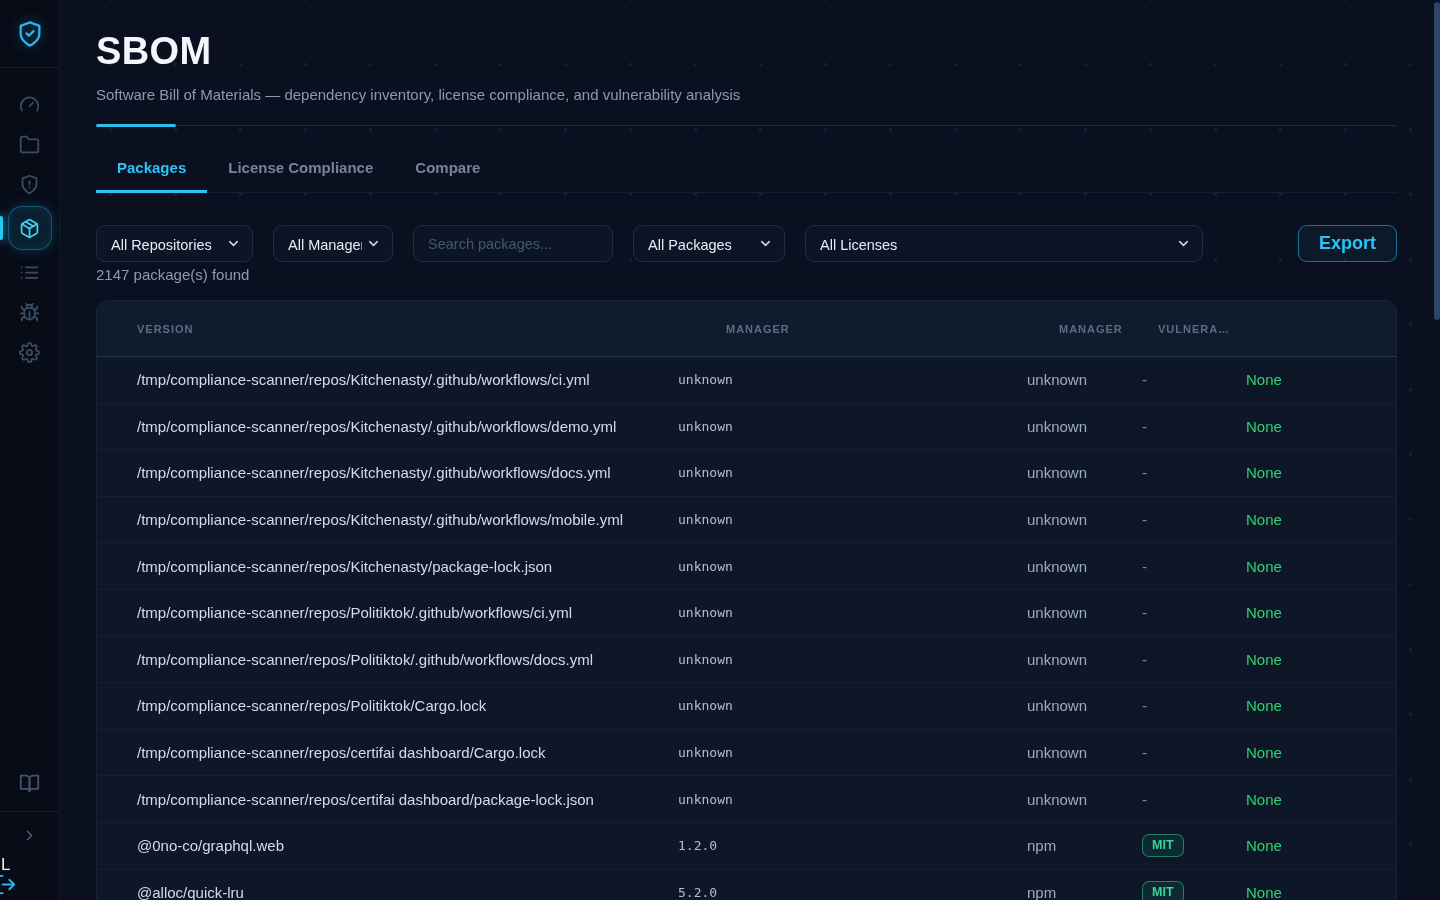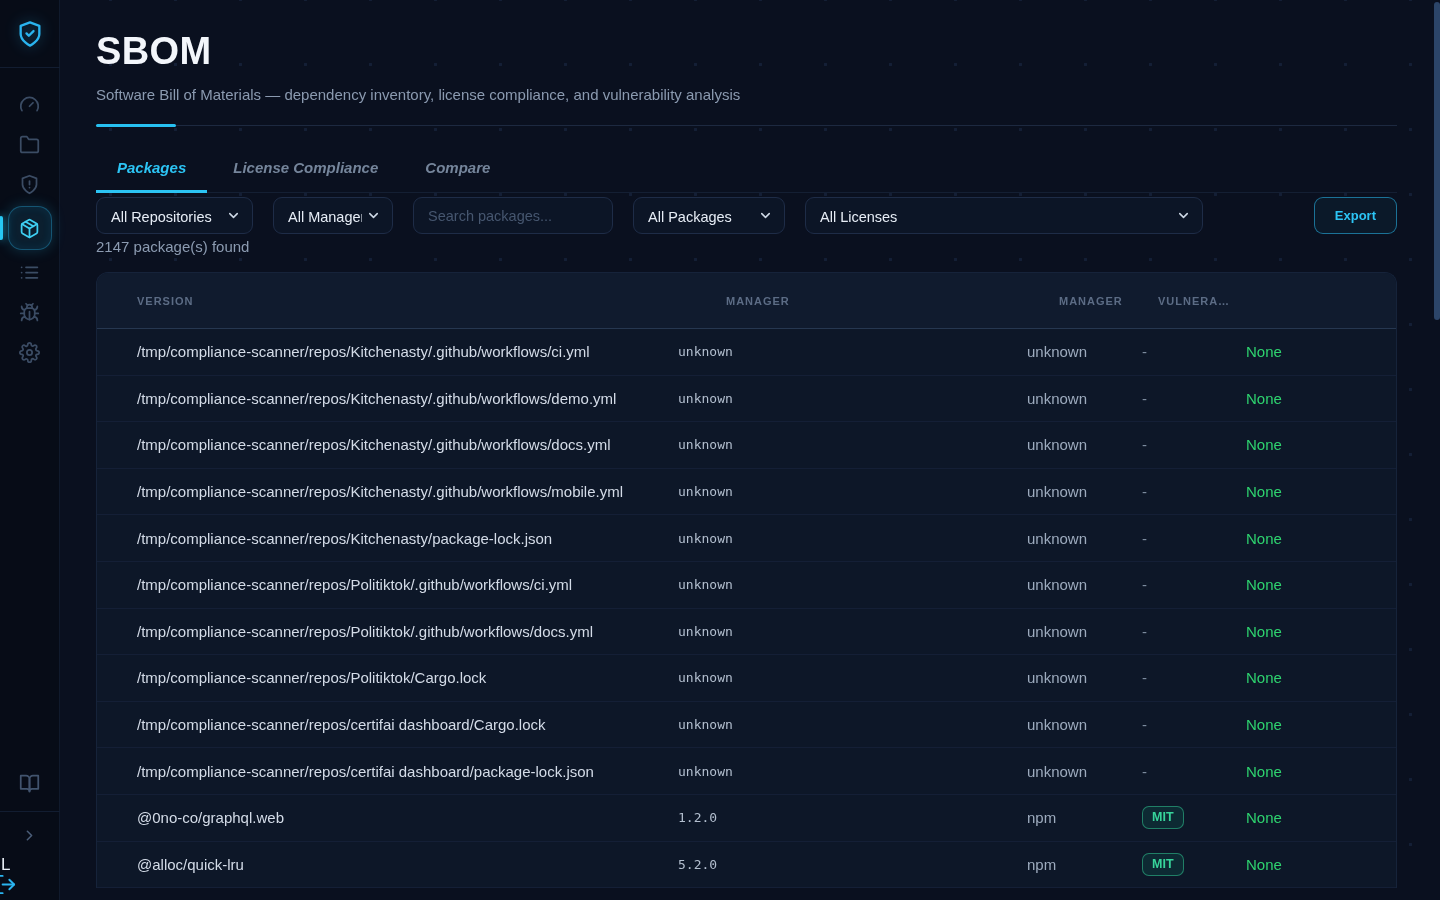--- a/index.html
+++ b/index.html
@@ -55,29 +55,29 @@
     background-image:radial-gradient(circle, #141f36 1.4px, transparent 1.6px);
     background-size:65px 65px; background-position:18px 32px;
   }
   .page-title { font-size:38px; font-weight:800; letter-spacing:.4px; color:#f3f6fb; }
   .page-subtitle { margin-top:13px; font-size:15px; color:#8b9ab0; }
   .header-rule { margin-top:21px; display:flex; align-items:center; }
   .header-rule .accent-seg { width:80px; height:3px; border-radius:2px; background:#27c0f1; }
   .header-rule .grey-seg { flex:1; height:1px; background:#1d2940; }
 
   
-  .tabs { display:flex; gap:5px; margin-top:19px; border-bottom:1px solid #141f33;font-style:italic; }
+  .tabs { display:flex; margin-top:19px; border-bottom:1px solid #141f33; }
   .tab {
     padding:13px 21px 14px 21px; font-size:15px; font-weight:600; color:#75859b;
     cursor:pointer; border-bottom:3px solid transparent; margin-bottom:-1px;
   }
   .tab.active { color:#2cc4f4; border-bottom-color:#2cc4f4; }
 
   
-  .filters { display:flex; gap:20px; margin-top:4px; align-items:center; }
+  .filters { display:flex; gap:20px; margin-top:32px; align-items:center; }
   .ctrl {
     height:37px; background:#0c1526; border:1px solid #1e2c47; border-radius:9px;
     color:#e7edf6; font-size:14.5px;
   }
   .select-wrap { position:relative; display:inline-block; }
   .select-wrap select {
     appearance:none; -webkit-appearance:none; width:100%; height:37px;
     background:transparent; border:none; outline:none; color:#e7edf6;
     font-size:14.5px; font-family:"Liberation Sans", sans-serif; padding:0 30px 0 14px; cursor:pointer;
   }
@@ -91,21 +91,21 @@
   .w-search { width:200px; }
   .w-packages { width:152px; }
   .w-licenses { width:398px; }
   .search-input {
     padding:0 14px; outline:none; font-family:"Liberation Sans", sans-serif;
   }
   .search-input::placeholder { color:#46566f; }
   .export-btn {
     margin-left:auto; height:37px; padding:0 20px; border-radius:9px;
     background:rgba(42,190,243,.05); border:1px solid rgba(42,190,243,.55);
-    color:#2cc4f4; font-size:13px; font-weight:600; font-family:"Liberation Sans", sans-serif;
+    color:#2cc4f4; font-size:18px; font-weight:600; font-family:"Liberation Sans", sans-serif;
     cursor:pointer;
   }
 
   .results-count { margin-top:4px; font-size:15px; color:#8c9bb1; }
 
   
   .table-card {
     margin-top:17px; width:1301px; background:#0d1728;
     border:1px solid #16233a; border-bottom:none;
     border-radius:12px 12px 0 0; overflow:hidden;

